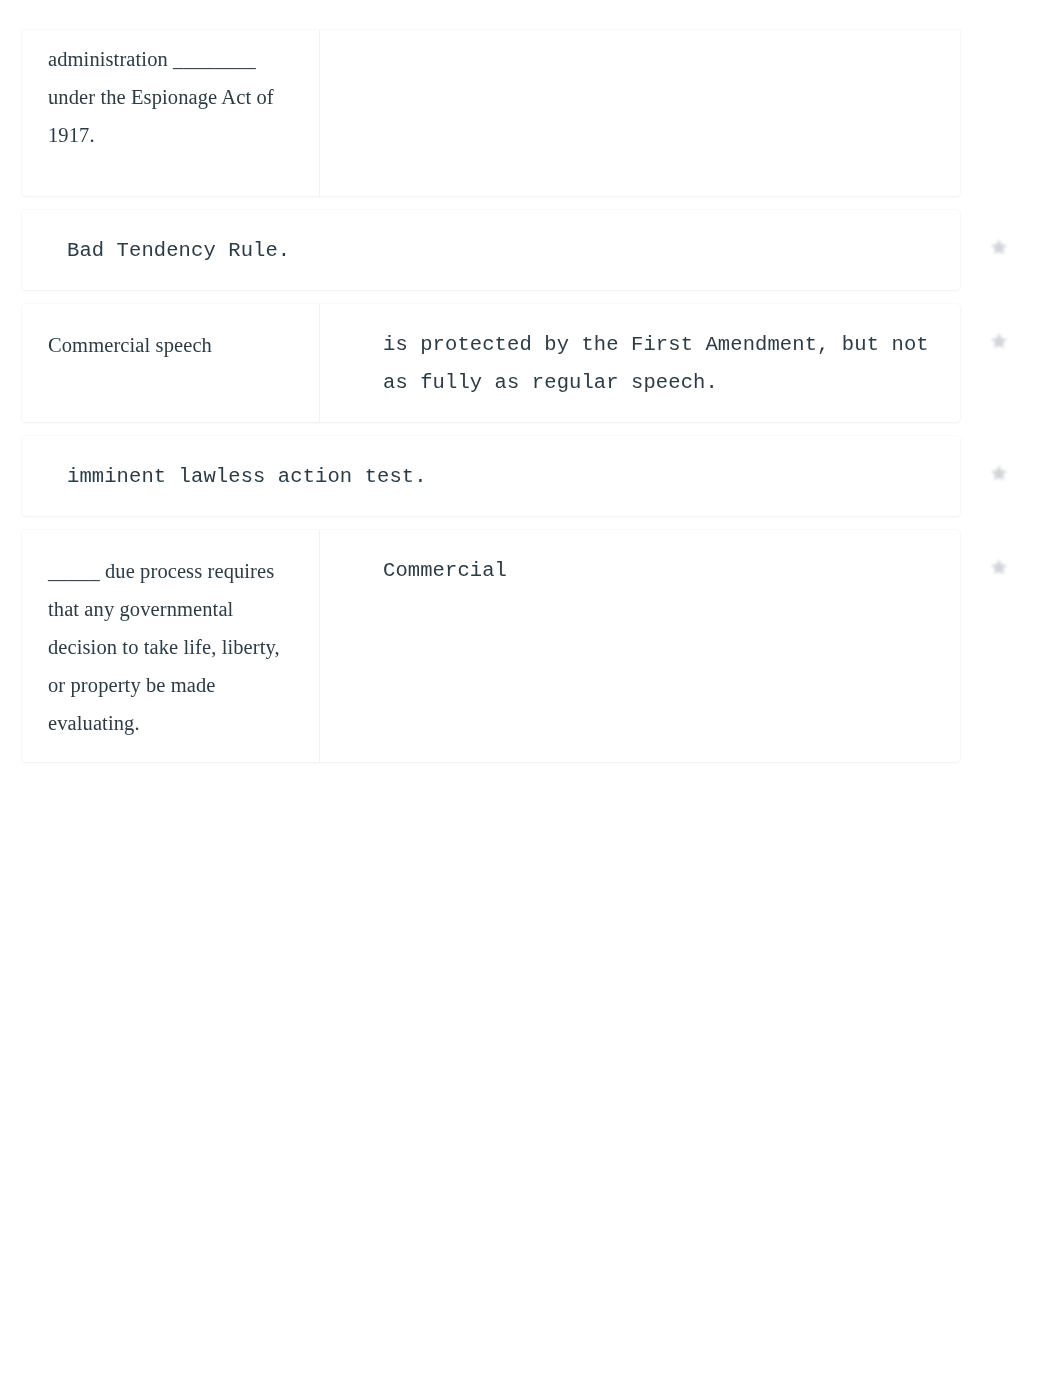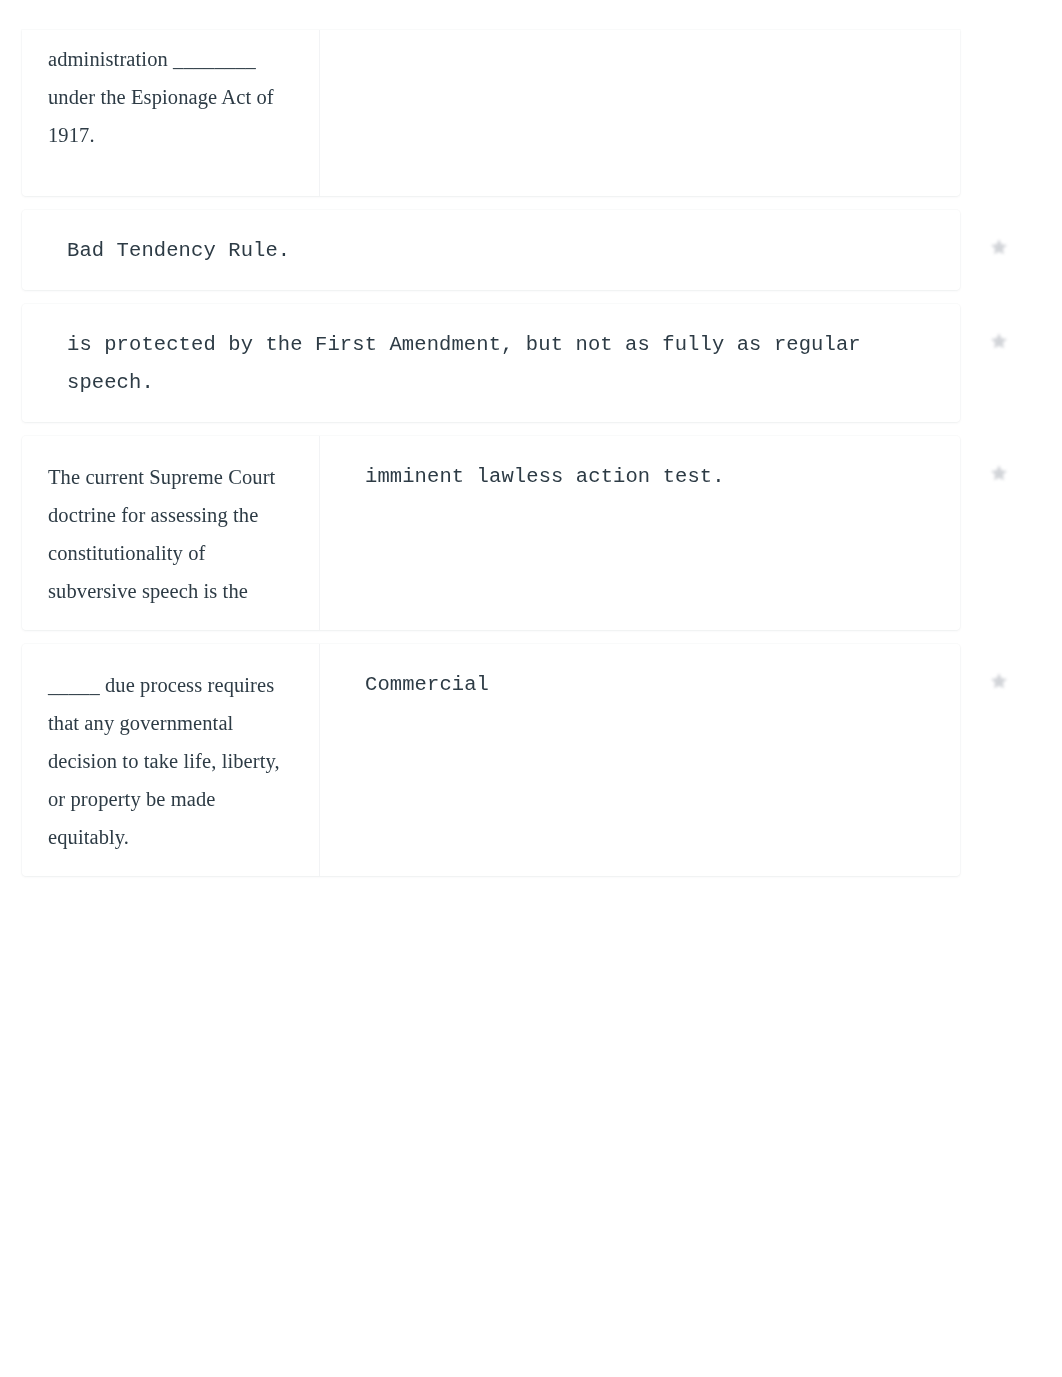--- a/index.html
+++ b/index.html
@@ -32,20 +32,21 @@
     position: relative;
     margin-left: 22px;
     width: 938px;
     background: #ffffff;
     border-radius: 4px;
     box-shadow: 0 1px 3px rgba(20, 30, 60, 0.055),
                 0 0 0 1px rgba(20, 30, 60, 0.018);
     display: flex;
     align-items: stretch;
     box-sizing: border-box;
+    gap: 18px;
   }
 
   .term-cell {
     width: 298px;
     flex: 0 0 298px;
     box-sizing: border-box;
     padding: 22px 26px 20px 26px;
     border-right: 1px solid #f2f3f5;
   }
 
@@ -123,55 +124,55 @@
       <span class="star-icon-blur">
         <svg viewBox="0 0 24 24" width="20" height="20" aria-hidden="true">
           <path d="M12 2.6l2.95 5.98 6.6.96-4.78 4.66 1.13 6.57L12 17.67 6.1 20.77l1.13-6.57L2.45 9.54l6.6-.96z" fill="#6b7280"></path>
         </svg>
       </span>
     </div>
   </div>
 
   <div class="card-row">
     <div class="card-shell">
+      <div class="term-cell">
+        <div class="cell-text">Commercial speech</div>
+      </div>
       <div class="definition-cell">
         <div class="cell-text">is protected by the First Amendment, but not as fully as regular speech.</div>
       </div>
     </div>
     <div class="star-slot">
       <span class="star-icon-blur">
         <svg viewBox="0 0 24 24" width="20" height="20" aria-hidden="true">
           <path d="M12 2.6l2.95 5.98 6.6.96-4.78 4.66 1.13 6.57L12 17.67 6.1 20.77l1.13-6.57L2.45 9.54l6.6-.96z" fill="#6b7280"></path>
         </svg>
       </span>
     </div>
   </div>
 
   <div class="card-row">
     <div class="card-shell">
-      <div class="term-cell">
-        <div class="cell-text">The current Supreme Court doctrine for assessing the constitutionality of subversive speech is the</div>
-      </div>
       <div class="definition-cell">
         <div class="cell-text">imminent lawless action test.</div>
       </div>
     </div>
     <div class="star-slot">
       <span class="star-icon-blur">
         <svg viewBox="0 0 24 24" width="20" height="20" aria-hidden="true">
           <path d="M12 2.6l2.95 5.98 6.6.96-4.78 4.66 1.13 6.57L12 17.67 6.1 20.77l1.13-6.57L2.45 9.54l6.6-.96z" fill="#6b7280"></path>
         </svg>
       </span>
     </div>
   </div>
 
   <div class="card-row">
     <div class="card-shell">
       <div class="term-cell">
-        <div class="cell-text">_____ due process requires that any governmental decision to take life, liberty, or property be made equitably.</div>
+        <div class="cell-text">_____ due process requires that any governmental decision to take life, liberty, or property be made evaluating.</div>
       </div>
       <div class="definition-cell">
         <div class="cell-text">Commercial</div>
       </div>
     </div>
     <div class="star-slot">
       <span class="star-icon-blur">
         <svg viewBox="0 0 24 24" width="20" height="20" aria-hidden="true">
           <path d="M12 2.6l2.95 5.98 6.6.96-4.78 4.66 1.13 6.57L12 17.67 6.1 20.77l1.13-6.57L2.45 9.54l6.6-.96z" fill="#6b7280"></path>
         </svg>

